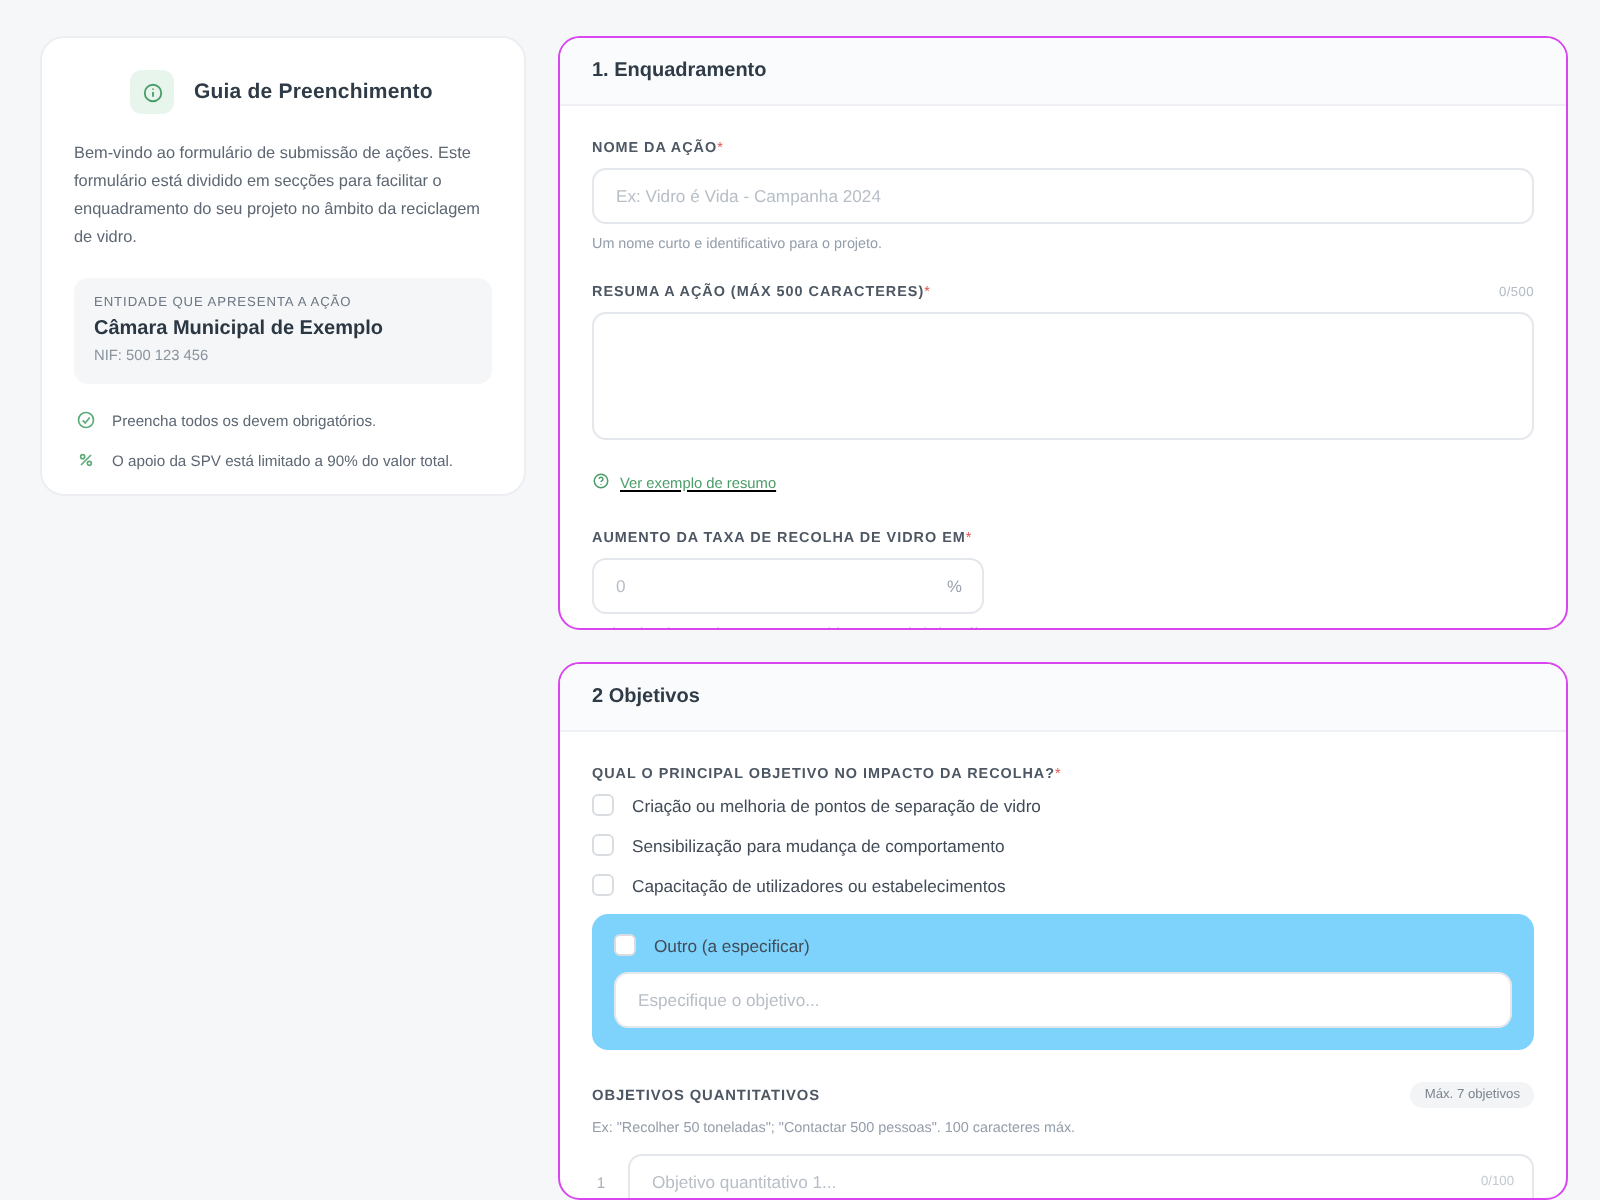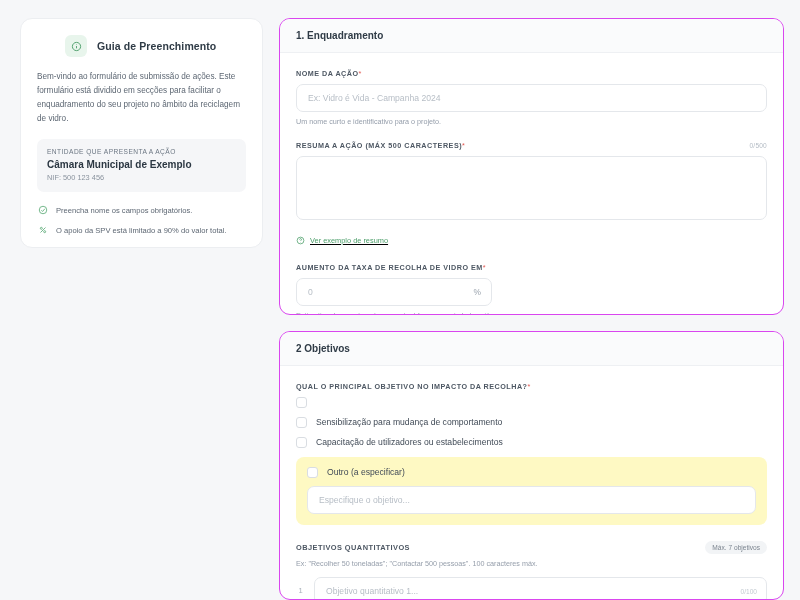--- a/index.html
+++ b/index.html
@@ -81,21 +81,21 @@
   .pct-sign { position: absolute; right: 11px; top: 50%; transform: translateY(-50%); font-size: 8.4px; color: #9aa3ad; }
 
   
   .cbrow { display: flex; align-items: center; gap: 9px; margin-bottom: 9px; }
   .cbox {
     width: 11px; height: 11px; flex: 0 0 11px;
     border: 1px solid #d9dde2; border-radius: 3px; background: #fff;
   }
   .cblabel { font-size: 8.6px; color: #414b57; }
 
-  .other-box { background: #fef9c3; border-radius: 8px; padding: 10px 11px 11px 11px; margin-top: 4px; }
+  .other-box { background: #7dd3fc; border-radius: 8px; padding: 10px 11px 11px 11px; margin-top: 4px; }
   .other-box .cbrow { margin-bottom: 8px; }
 
   .badge {
     font-size: 6.6px; color: #7b848f; background: #f2f4f6;
     border-radius: 9px; padding: 3px 7px;
   }
   .quant-head { display: flex; align-items: center; justify-content: space-between; margin-bottom: 5px; }
   .quant-title { font-size: 7.4px; font-weight: bold; color: #4d5763; letter-spacing: .45px; }
   .quant-ex { font-size: 7.2px; color: #949daa; margin-bottom: 9px; }
   .qrow { display: flex; align-items: center; gap: 9px; }
@@ -128,21 +128,21 @@
     </div>
 
     <div class="hint-list">
       <div class="hint">
         <span class="hint-ico">
           <svg width="10" height="10" viewBox="0 0 24 24" fill="none" stroke="#5cab77" stroke-width="2">
             <circle cx="12" cy="12" r="9"></circle>
               <polyline points="8,12.5 11,15.5 16.5,9"></polyline>
           </svg>
         </span>
-        <span class="hint-txt">Preencha nome os campos obrigatórios.</span>
+        <span class="hint-txt">Preencha todos os devem obrigatórios.</span>
       </div>
       <div class="hint">
         <span class="hint-ico">
           <svg width="10" height="10" viewBox="0 0 24 24" fill="none" stroke="#5cab77" stroke-width="2">
             <line x1="18" y1="6" x2="6" y2="18"></line>
               <circle cx="8" cy="8" r="2.4"></circle>
               <circle cx="16" cy="16" r="2.4"></circle>
           </svg>
         </span>
         <span class="hint-txt">O apoio da SPV está limitado a 90% do valor total.</span>
@@ -201,20 +201,21 @@
     <section class="card">
       <div class="card-head">2 Objetivos</div>
       <div class="card-body">
 
         <label class="flabel">
           <span>QUAL O PRINCIPAL OBJETIVO NO IMPACTO DA RECOLHA?</span><span class="req">*</span>
         </label>
 
         <div class="cbrow">
           <span class="cbox"></span>
+          <span class="cblabel">Criação ou melhoria de pontos de separação de vidro</span>
         </div>
         <div class="cbrow">
           <span class="cbox"></span>
           <span class="cblabel">Sensibilização para mudança de comportamento</span>
         </div>
         <div class="cbrow">
           <span class="cbox"></span>
           <span class="cblabel">Capacitação de utilizadores ou estabelecimentos</span>
         </div>
 

